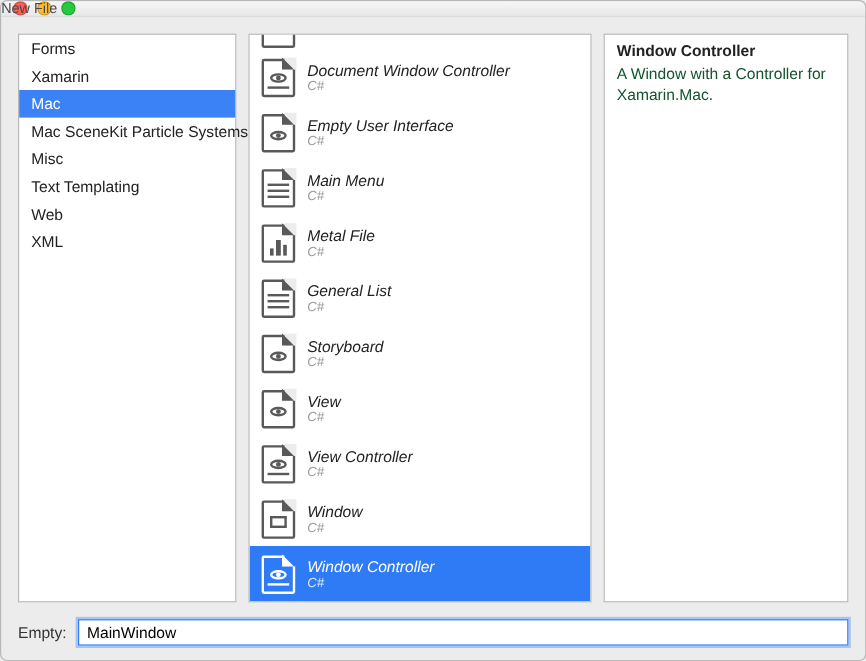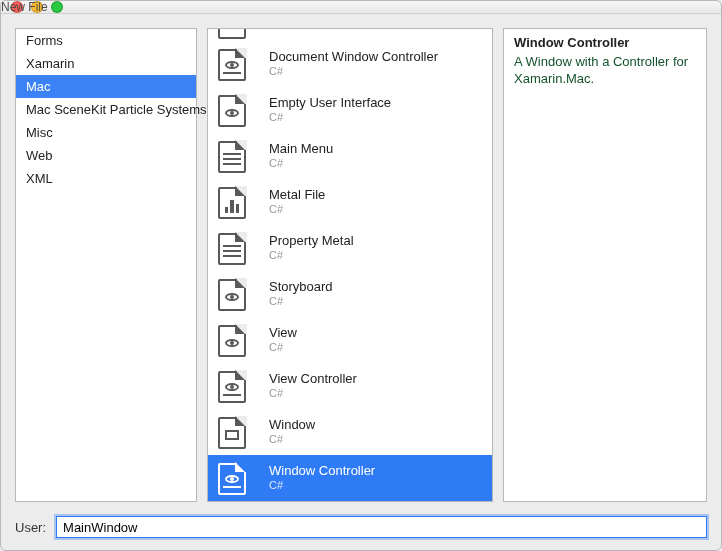--- a/index.html
+++ b/index.html
@@ -13,21 +13,21 @@
     .dot.green { background: #28c940; }
     .title { position: absolute; left: 0; right: 0; font-size: 12px; color: #4a4a4a; pointer-events: none; }
     .content { flex: 1; display: flex; flex-direction: column; padding: 14px 14px 12px 14px; }
     .panes { flex: 1; display: flex; gap: 0; min-height: 0; }
     .pane { background: #fff; border: 1px solid #b8b8b8; }
     .pane.left { width: 182px; }
     .pane.middle { width: 286px; margin-left: 10px; overflow-y: auto; }
     .pane.right { flex: 1; margin-left: 10px; padding: 6px 10px; }
     .cat-item { padding: 4px 10px; font-size: 13px; color: #222; white-space: nowrap; cursor: default; }
     .cat-item.selected { background: #3b82f6; color: #fff; }
-    .tmpl-item { display: flex; gap: 23px; padding: 8px 10px 6px 10px; cursor: default; }
+    .tmpl-item { display: flex; align-items: center; gap: 10px; padding: 8px 10px 6px 10px; cursor: default; font-style: italic; }
     .tmpl-item.selected { background: #2f7bf6; }
     .tmpl-icon { width: 28px; height: 32px; flex-shrink: 0; }
     .tmpl-text { display: flex; flex-direction: column; line-height: 1.2; }
     .tmpl-label { font-size: 13px; color: #222; }
     .tmpl-sub { font-size: 11px; color: #999; }
     .tmpl-item.selected .tmpl-label { color: #fff; font-weight: 500; }
     .tmpl-item.selected .tmpl-sub { color: #dbe9ff; }
     .detail-title { font-weight: 600; font-size: 13px; color: #222; margin-bottom: 4px; }
     .detail-desc { font-size: 13px; color: #14532d; line-height: 1.3; }
     .namerow { display: flex; align-items: center; margin-top: 14px; gap: 10px; }
@@ -70,20 +70,21 @@
 
   <div class="content">
     <div class="panes">
 
       <div class="pane left" id="cat-list">
           <div class="cat-item">Forms</div>
           <div class="cat-item">Xamarin</div>
           <div class="cat-item selected">Mac</div>
           <div class="cat-item">Mac SceneKit Particle Systems</div>
           <div class="cat-item">Misc</div>
+          <div class="cat-item">Text Templating</div>
           <div class="cat-item">Web</div>
           <div class="cat-item">XML</div>
         </div>
 
       <div class="pane middle" id="tmpl-list">
         <div class="tmpl-item truncated">
           <div class="tmpl-icon fi">
             <div class="fi-body"></div>
           </div>
         </div>
@@ -148,21 +149,21 @@
             <div class="tmpl-icon fi">
               <div class="fi-body"></div>
               <div class="fi-fold"></div>
               <div class="fi-inner">
                 <div class="fi-line"></div>
                 <div class="fi-line"></div>
                 <div class="fi-line"></div>
               </div>
             </div>
             <div class="tmpl-text">
-              <div class="tmpl-label">Property Metal</div>
+              <div class="tmpl-label">General List</div>
               <div class="tmpl-sub">C#</div>
             </div>
           </div>
           <div class="tmpl-item">
             <div class="tmpl-icon fi">
               <div class="fi-body"></div>
               <div class="fi-fold"></div>
               <div class="fi-inner">
                 <div class="fi-eye"></div>
               </div>
@@ -229,18 +230,18 @@
         </div>
 
       <div class="pane right">
         <div class="detail-title">Window Controller</div>
         <div class="detail-desc">A Window with a Controller for Xamarin.Mac.</div>
       </div>
 
     </div>
 
     <div class="namerow">
-      <div class="name-label">User:</div>
+      <div class="name-label">Empty:</div>
       <input class="name-input" type="text" value="MainWindow" style="">
     </div>
 
   </div>
 </div>
 
 </body></html>

